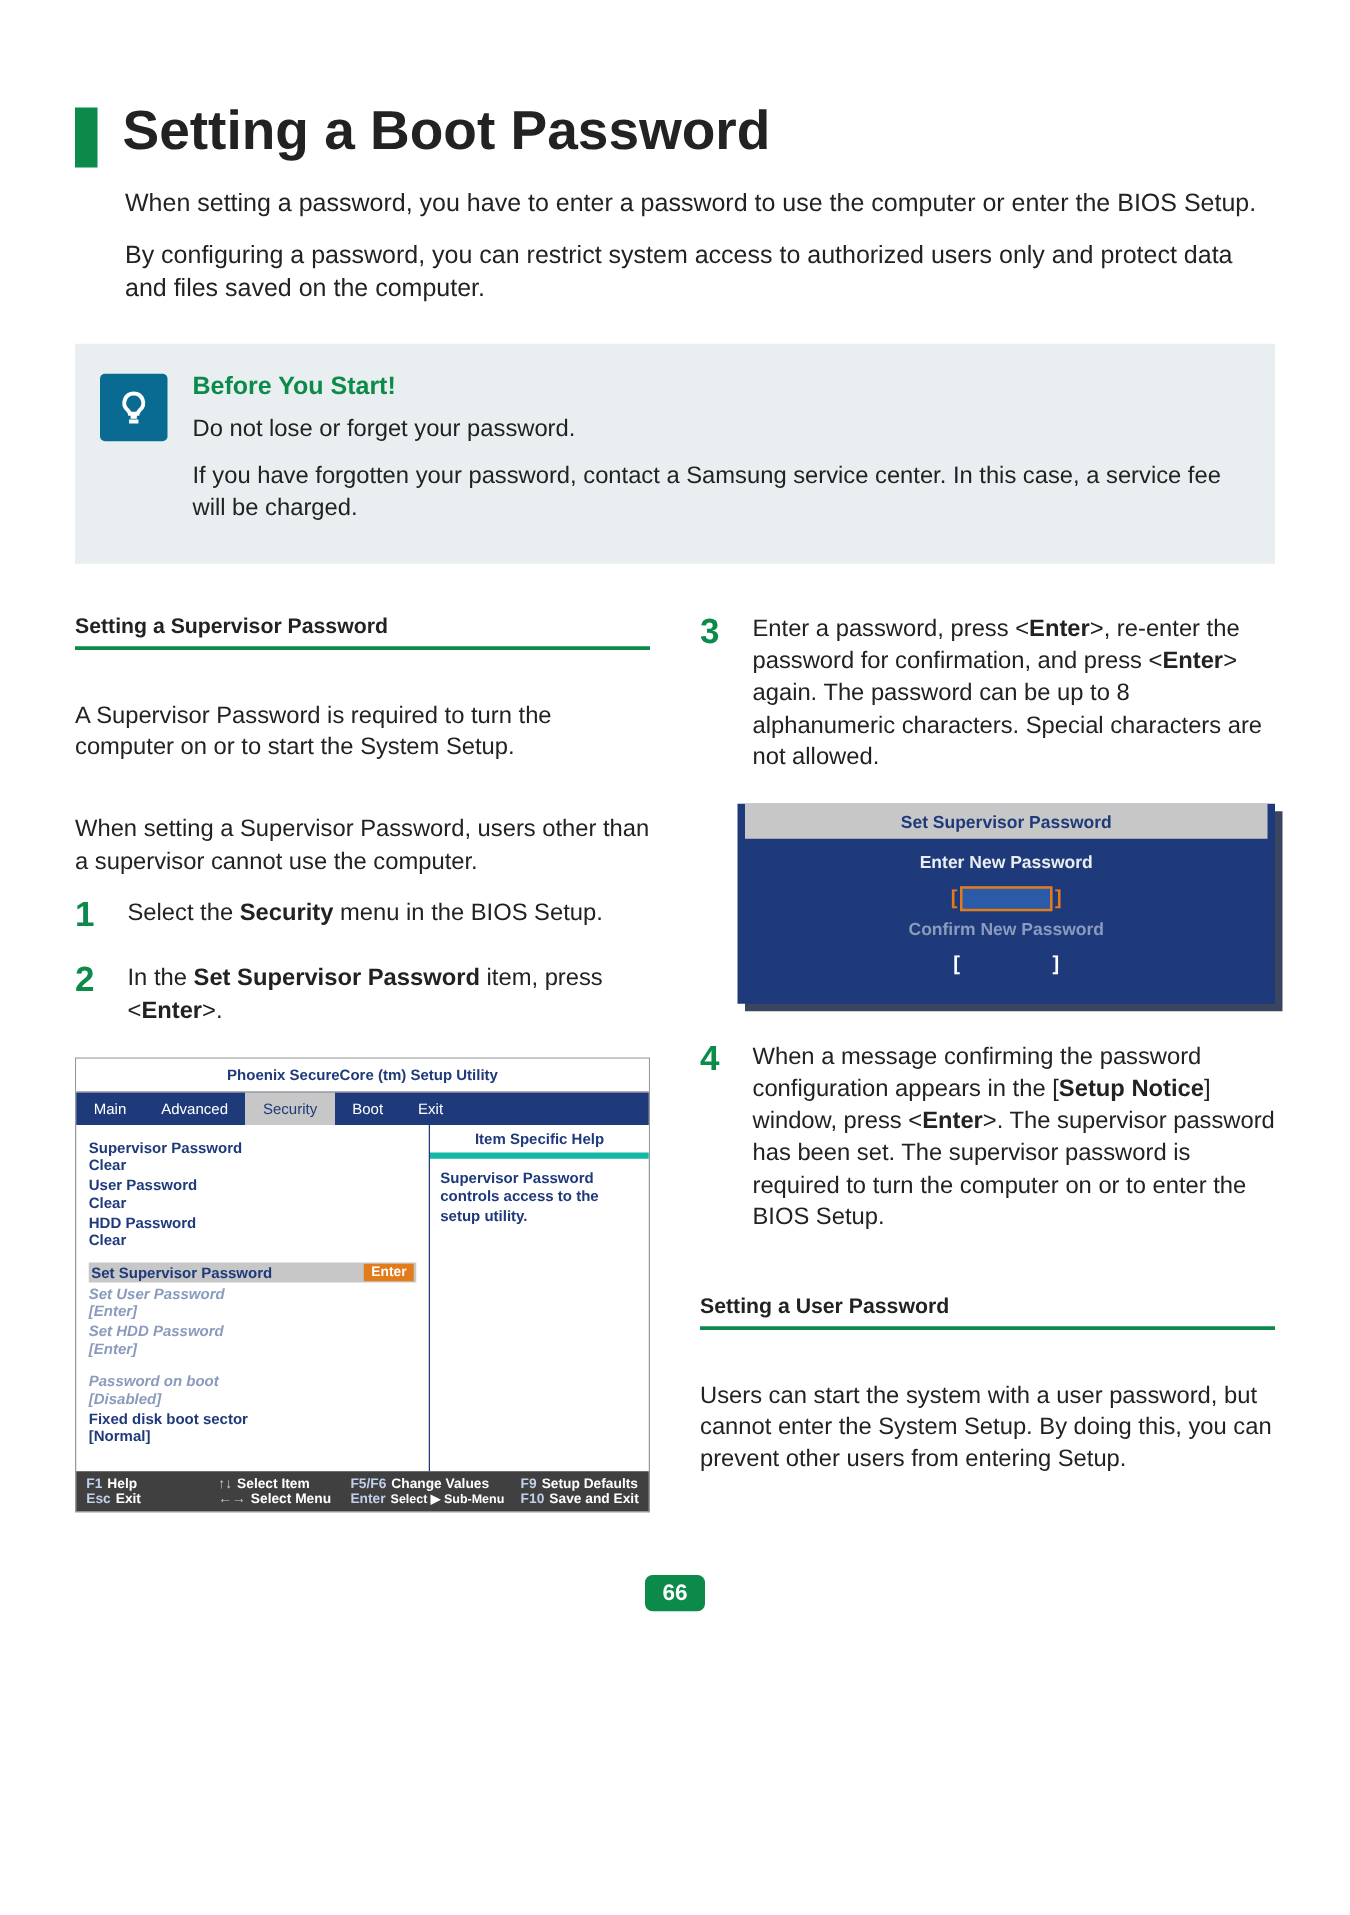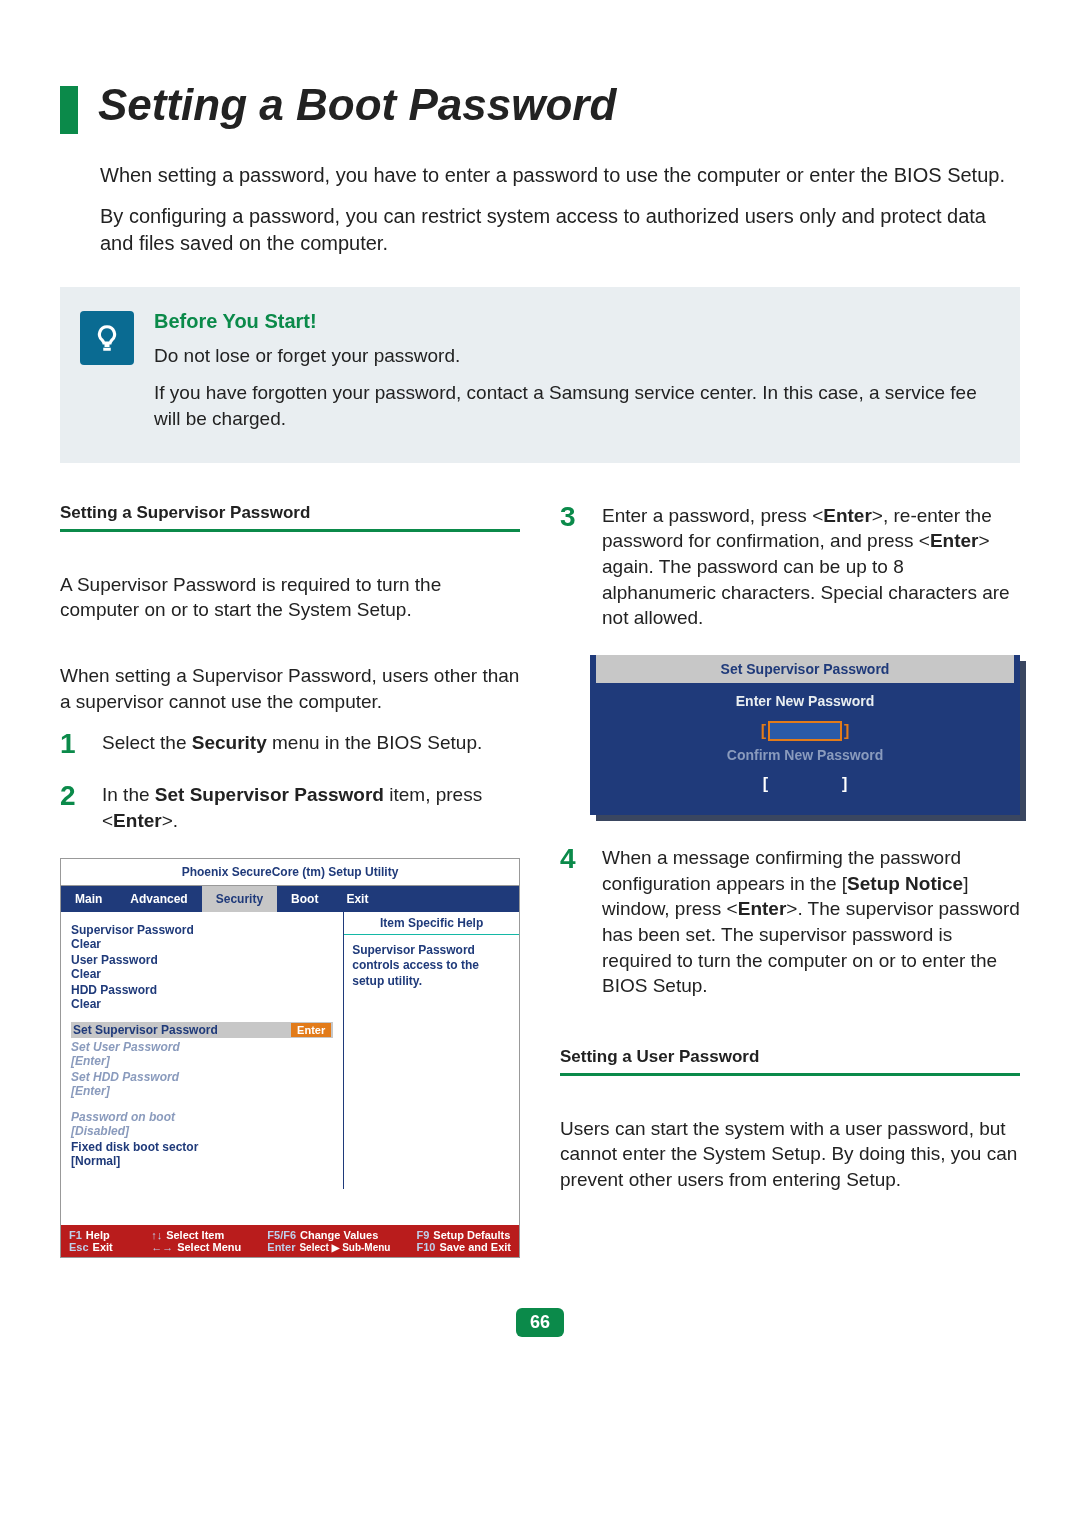--- a/index.html
+++ b/index.html
@@ -10,22 +10,21 @@
     color: #222;
     width: 1080px;
   }
   .page {
     padding: 80px 60px 40px 60px;
     box-sizing: border-box;
   }
   .title-row {
     display: flex;
     align-items: flex-start;
-    margin-bottom: 28px;
-    font-style: italic;
+    margin-bottom: 16px;
   }
   .title-marker {
     width: 18px;
     height: 48px;
     background: #0b8a4a;
     margin-right: 20px;
     margin-top: 6px;
   }
   .title {
     font-size: 44px;
@@ -120,21 +119,21 @@
     color: #1f3a7a;
     font-weight: bold;
     text-align: center;
     padding: 6px 0;
     border-bottom: 1px solid #999;
   }
   .bios-tabs {
     display: flex;
     background: #1f3a7a;
     color: #fff;
-    font-weight: bold;
+    font-weight: normal;
   }
   .bios-tabs .tab {
     padding: 6px 14px;
   }
   .bios-tabs .active {
     background: #c7c7c7;
     color: #1f3a7a;
   }
   .bios-body {
     display: flex;
@@ -152,21 +151,21 @@
     flex: 2;
     display: flex;
     flex-direction: column;
   }
   .bios-help-title {
     background: #fff;
     color: #1f3a7a;
     font-weight: bold;
     text-align: center;
     padding: 4px 0;
-    border-bottom: 1px solid #14b8a6;
+    border-bottom: 5px solid #14b8a6;
   }
   .bios-help-body {
     padding: 8px;
     color: #1f3a7a;
     font-weight: bold;
     font-size: 12px;
     line-height: 1.3;
     flex: 1;
   }
   .bios-row { display: flex; justify-content: space-between; padding: 1px 0; flex-direction: column; }
@@ -181,29 +180,28 @@
     margin-bottom: 1px;
   }
   .bios-highlight .chip {
     background: #e27b1a;
     color: #fff;
     padding: 1px 6px;
     font-size: 11px;
   }
   .bios-dim { color: #8a9bbd; font-style: italic; }
   .bios-footer {
-    background: #b91c1c;
+    background: #404040;
     color: #fff;
     font-weight: bold;
     font-size: 11px;
     padding: 4px 8px;
     display: flex;
     justify-content: space-between;
-    gap: 26px;
-    margin-top: 36px;
+    gap: 13px;
   }
   .bios-footer .fcol { flex: 1; }
   .bios-footer .fline { white-space: nowrap; }
   .bios-footer .k { color: #bfd0ea; margin-right: 4px; }
   .bios-footer .tri { font-size: 10px; }
 
   
   .pwd-dialog {
     background: #1f3a7a;
     color: #fff;

